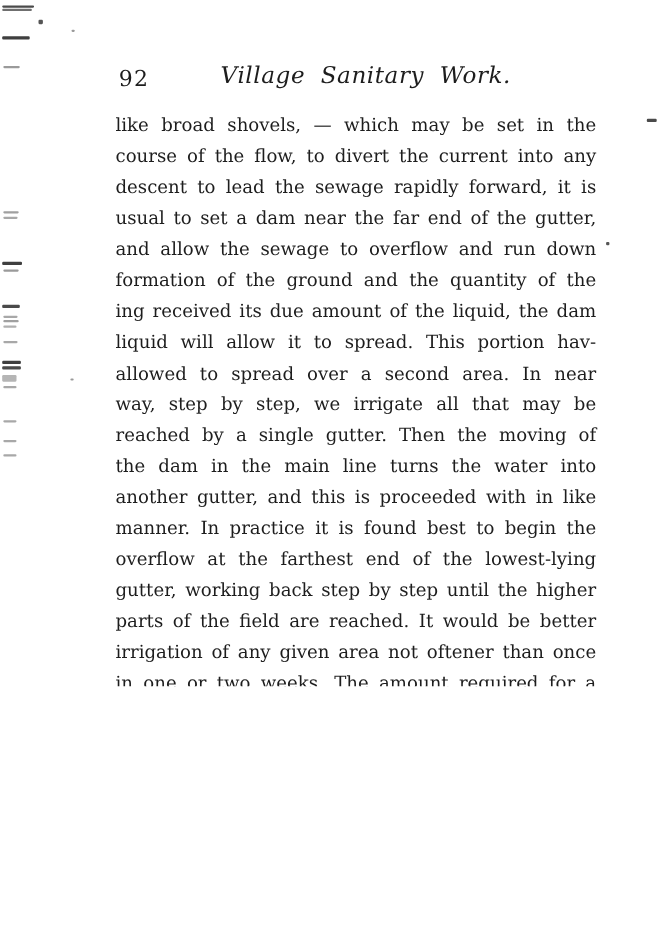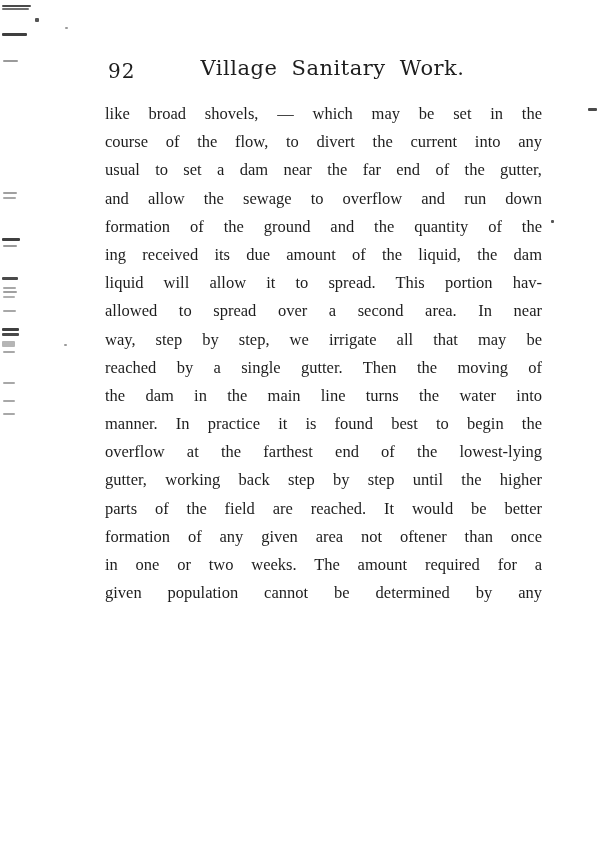--- a/index.html
+++ b/index.html
@@ -23,70 +23,72 @@
     position: absolute;
     left: 3px;
     top: 3px;
     font-size: 20px;
     letter-spacing: 1px;
   }
   .title {
     display: block;
     margin-left: 18px;
     text-align: center;
+    font-style: italic;
     font-size: 21px;
     word-spacing: 7px;
     letter-spacing: 0.5px;
   }
   .body-block {
     position: absolute;
     top: 100px;
     left: 105px;
     width: 437px;
   }
   .line {
     height: 28.2px;
     line-height: 28.2px;
     font-size: 16.5px;
     text-align: justify;
     text-align-last: justify;
-    font-family: Liberation Serif, serif;
     -moz-text-align-last: justify;
   }
   .artifact {
     position: absolute;
     border-radius: 1px;
   }
 </style>
 </head>
 <body>
 
 <div class="sheet">
   <div class="header">
     <span class="pagenum">92</span>
     <span class="title">Village Sanitary Work.</span>
   </div>
 
   <div class="body-block" id="body-lines">
       <div class="line">like broad shovels, — which may be set in the</div>
       <div class="line">course of the flow, to divert the current into any</div>
+      <div class="line">descent to lead the sewage rapidly forward, it is</div>
       <div class="line">usual to set a dam near the far end of the gutter,</div>
       <div class="line">and allow the sewage to overflow and run down</div>
       <div class="line">formation of the ground and the quantity of the</div>
       <div class="line">ing received its due amount of the liquid, the dam</div>
       <div class="line">liquid will allow it to spread. This portion hav-</div>
       <div class="line">allowed to spread over a second area. In near</div>
       <div class="line">way, step by step, we irrigate all that may be</div>
       <div class="line">reached by a single gutter. Then the moving of</div>
       <div class="line">the dam in the main line turns the water into</div>
+      <div class="line">another gutter, and this is proceeded with in like</div>
       <div class="line">manner. In practice it is found best to begin the</div>
       <div class="line">overflow at the farthest end of the lowest-lying</div>
       <div class="line">gutter, working back step by step until the higher</div>
       <div class="line">parts of the field are reached. It would be better</div>
-      <div class="line">formation of any given area not oftener than once</div>
+      <div class="line">irrigation of any given area not oftener than once</div>
       <div class="line">in one or two weeks. The amount required for a</div>
       <div class="line">given population cannot be determined by any</div>
     </div>
 
   <div id="artifacts">
       <div class="artifact" style="left: 2px; top: 5px; width: 29px; height: 2px; background: rgb(74, 74, 74);"></div>
       <div class="artifact" style="left: 2px; top: 8px; width: 27px; height: 2px; background: rgb(111, 111, 111);"></div>
       <div class="artifact" style="left: 35px; top: 18px; width: 4px; height: 4px; background: rgb(85, 85, 85);"></div>
       <div class="artifact" style="left: 65px; top: 27px; width: 3px; height: 2px; background: rgb(154, 154, 154);"></div>
       <div class="artifact" style="left: 2px; top: 33px; width: 25px; height: 3px; background: rgb(63, 63, 63);"></div>

